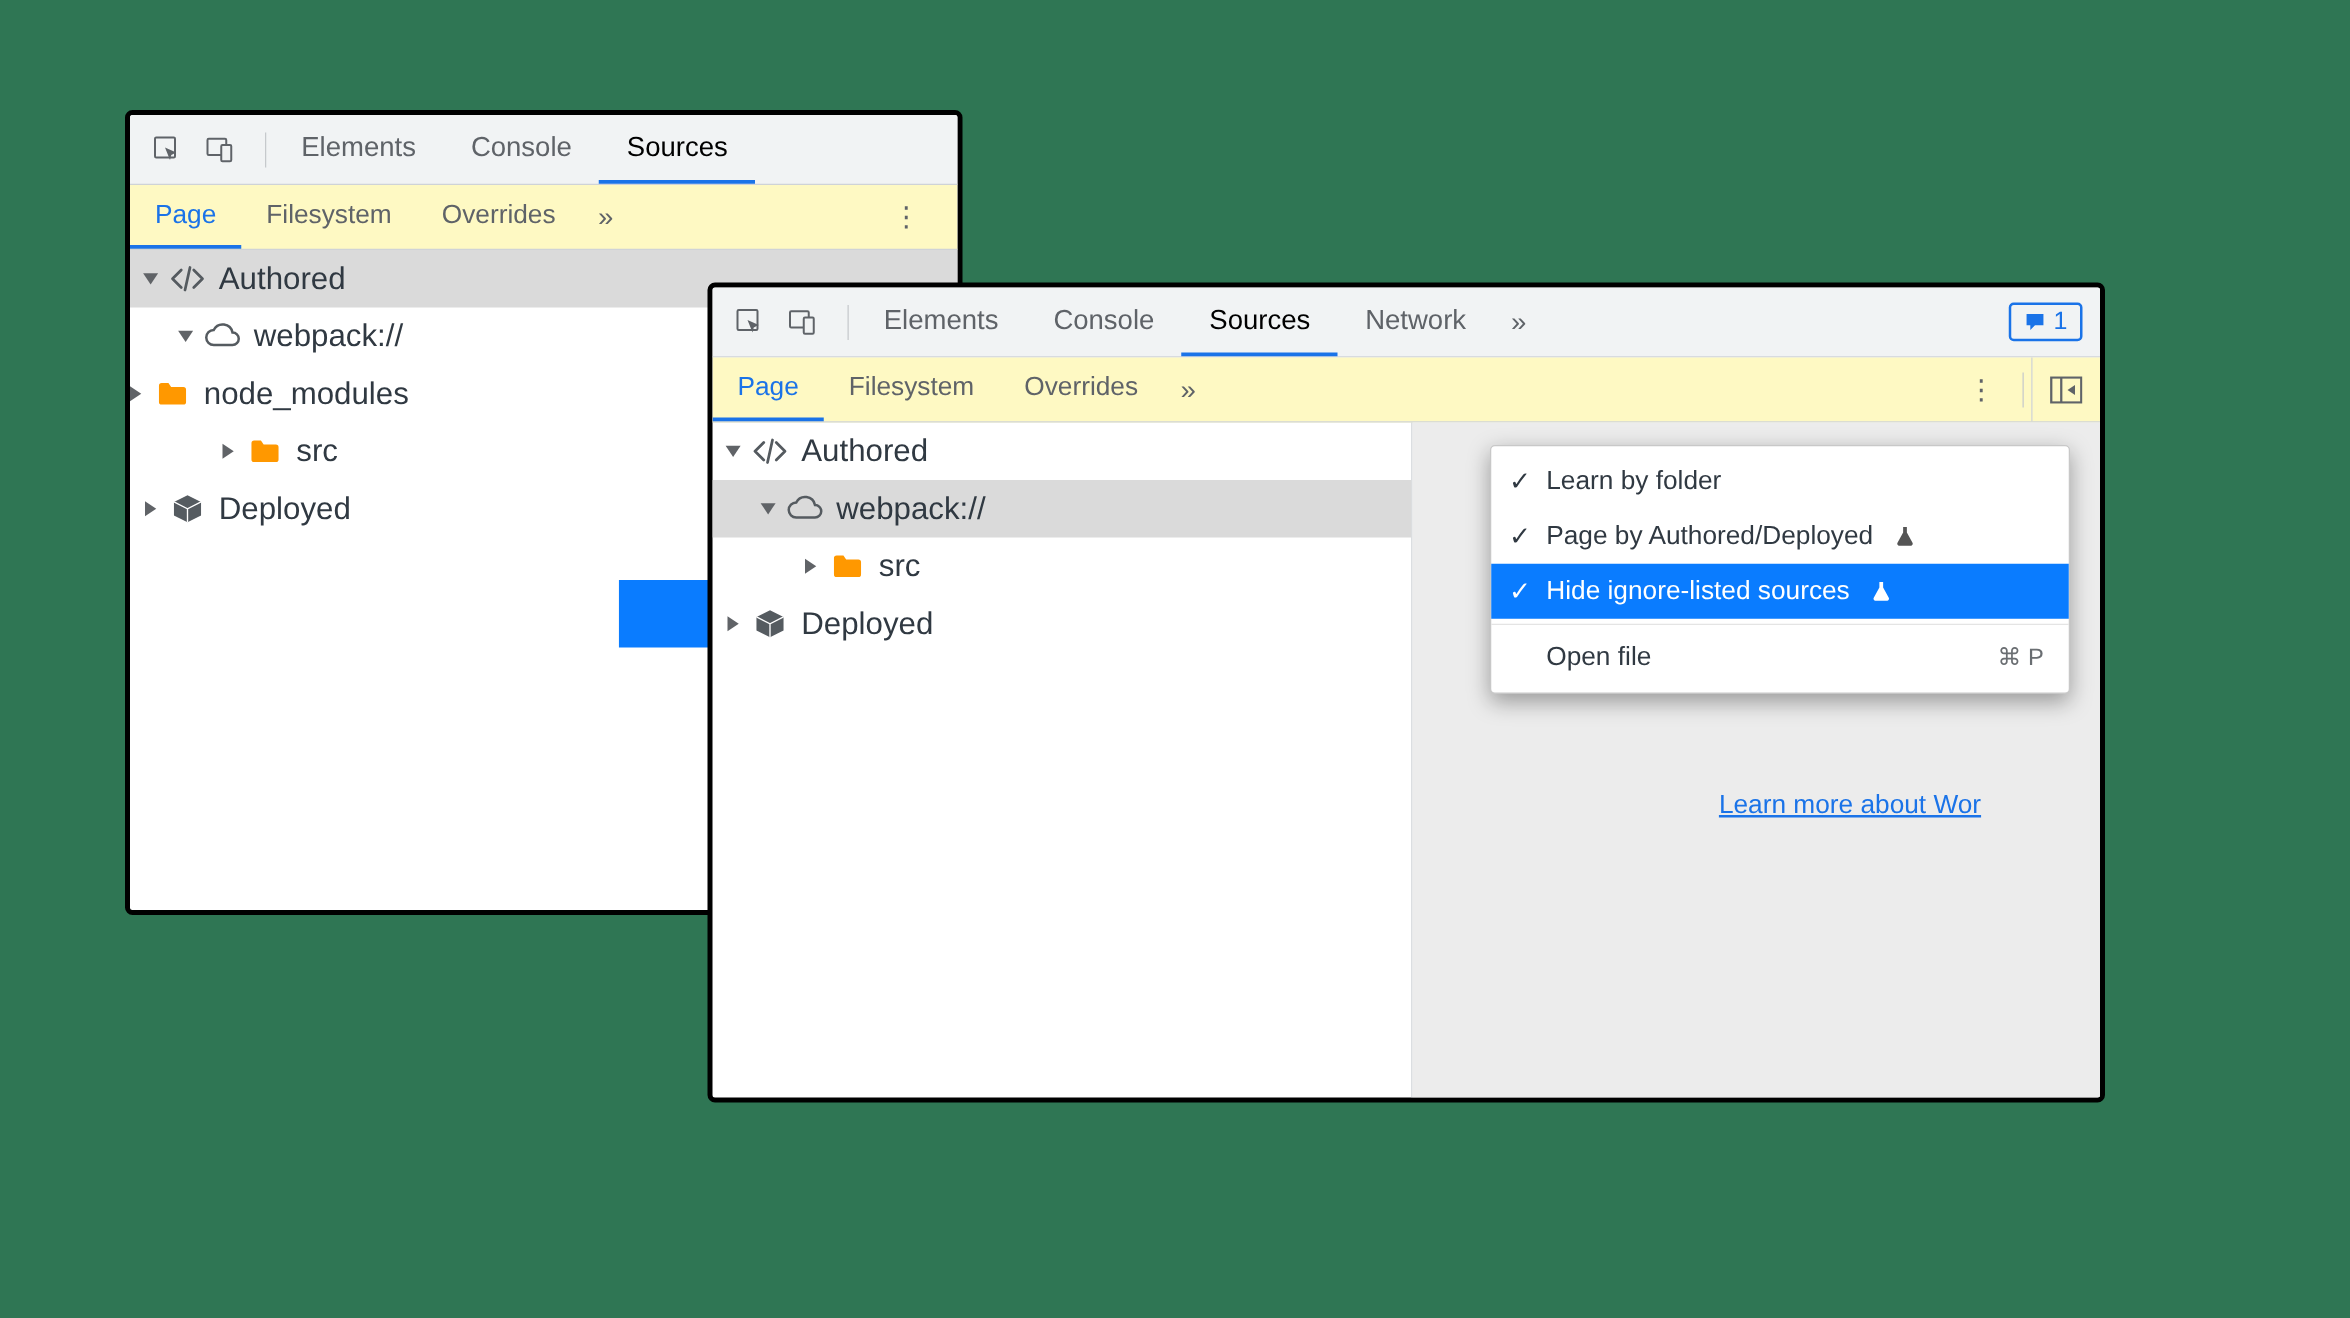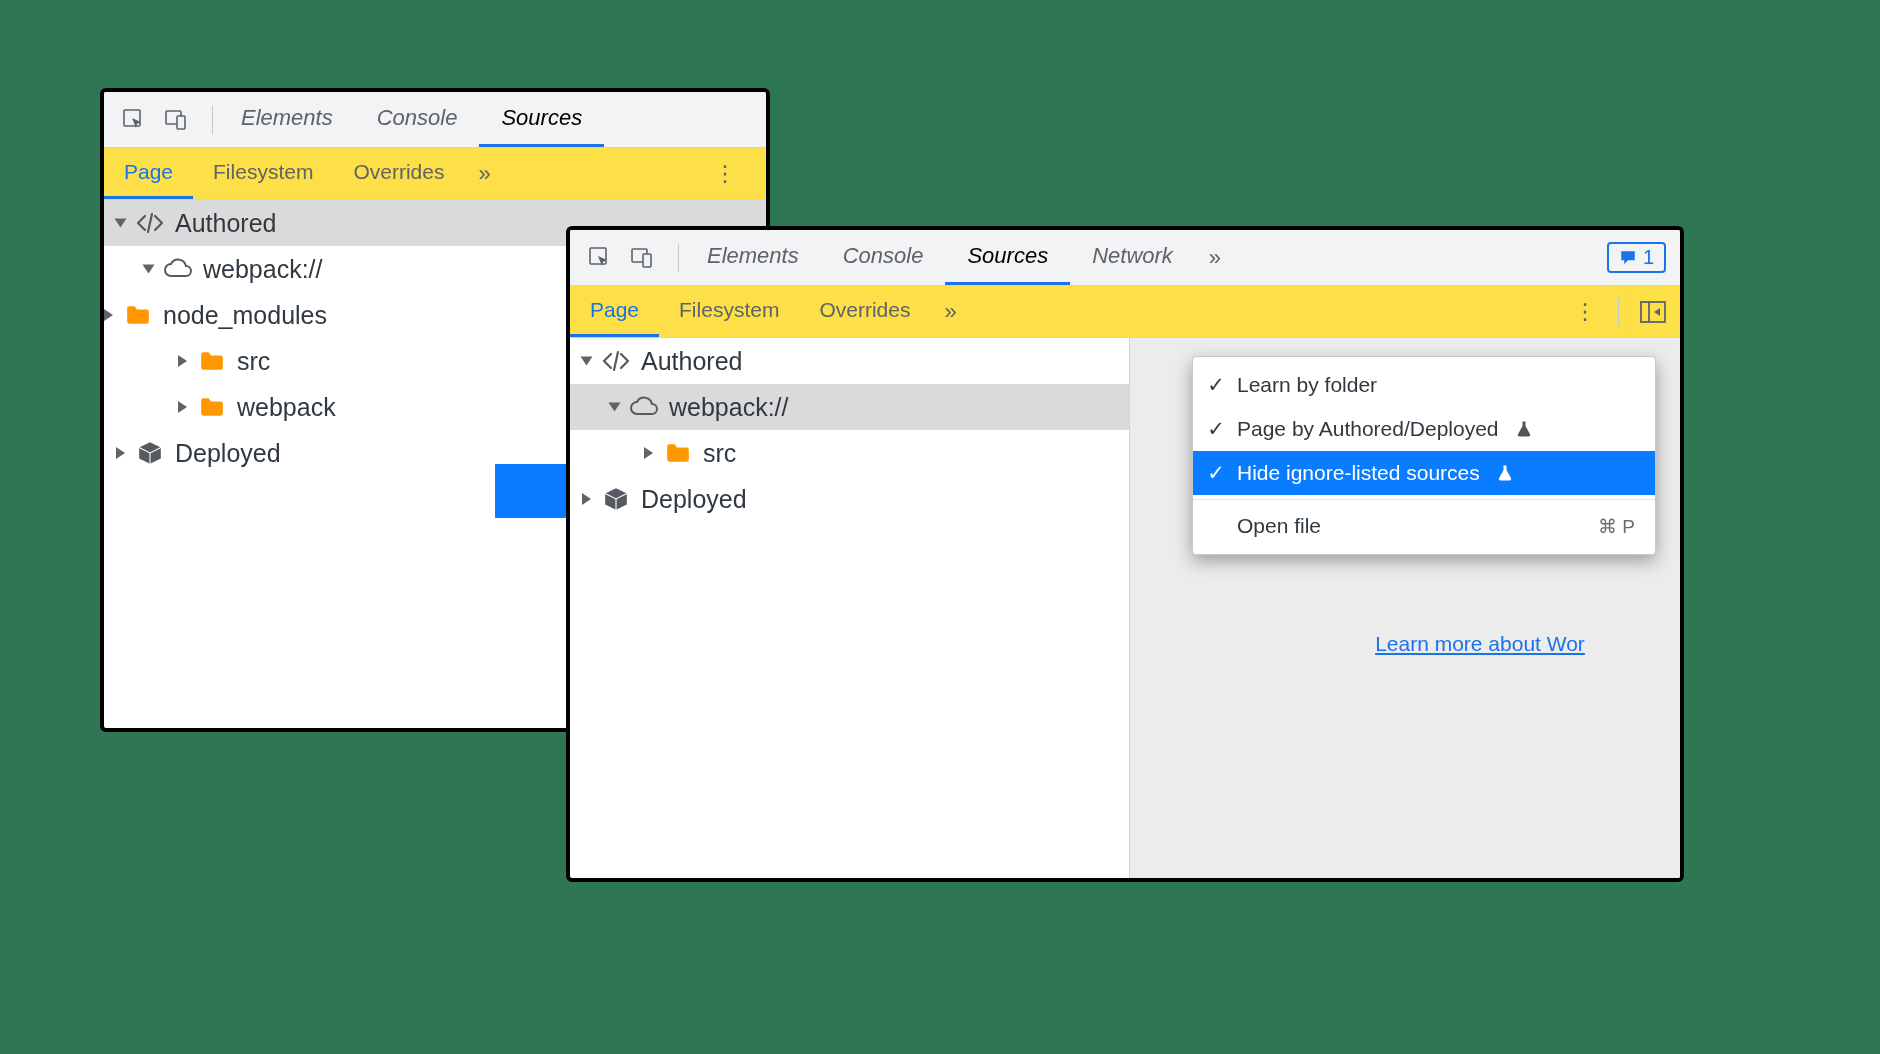--- a/index.html
+++ b/index.html
@@ -31,40 +31,40 @@
     color: #5f6368;
     font-size: 22px;
   }
   .tb-icons {
     display: flex; align-items: center; gap: 18px;
     padding: 0 18px;
   }
   .vdiv {
     width: 1px; height: 28px; background: #c6c9cc; margin: 0 6px;
   }
-  .tb-tabs { display: flex; align-items: stretch; height: 100%; font-style: italic; }
+  .tb-tabs { display: flex; align-items: stretch; height: 100%; }
   .tb-tab {
     display: flex; align-items: center; padding: 0 22px;
     color: #5f6368; cursor: pointer;
     border-bottom: 3px solid transparent;
   }
   .tb-tab.active { color: #000000; border-bottom-color: #1a73e8; font-weight: 500; }
   .tb-chev { padding: 0 14px; color: #5f6368; font-size: 22px; cursor: pointer; }
   .tb-right { margin-left: auto; display: flex; align-items: center; padding-right: 14px; gap: 14px; }
   .badge {
     display: flex; align-items: center; gap: 6px;
     border: 2px solid #1a73e8; color: #1a73e8;
     border-radius: 4px; padding: 2px 10px; font-size: 20px; font-weight: 500;
   }
   .comment-icon { width: 18px; height: 18px; }
 
   .subbar {
     display: flex; align-items: center;
     height: 52px;
-    background: #fde047;
+    background: #fef9c3;
     border-bottom: 1px solid #cfd3d7;
     font-size: 21px; color: #5f6368;
   }
   .sub-tab {
     display: flex; align-items: center; height: 100%; padding: 0 20px;
     cursor: pointer; border-bottom: 3px solid transparent;
   }
   .sub-tab.active { color: #1a73e8; border-bottom-color: #1a73e8; font-weight: 500; }
   .kebab { padding: 0 16px; cursor: pointer; color: #5f6368; font-size: 22px; }
   .collapse-icon { padding: 0 14px; cursor: pointer; border-left: 1px solid #cfd3d7; height: 100%; display:flex; align-items:center; }
@@ -206,29 +206,20 @@
       <span class="label">node_modules</span>
     </div>
     <div class="row" style="padding-left:74px">
       <span class="disc"></span>
       <span class="iconwrap">
           <svg class="folder" width="26" height="22" viewBox="0 0 24 20">
             <path d="M2 4 a2 2 0 0 1 2-2 h5 l2 3 h9 a2 2 0 0 1 2 2 v9 a2 2 0 0 1-2 2 H4 a2 2 0 0 1-2-2 Z"></path>
           </svg>
         </span>
       <span class="label">src</span>
-    </div>
-    <div class="row" style="padding-left:74px">
-      <span class="disc"></span>
-      <span class="iconwrap">
-          <svg class="folder" width="26" height="22" viewBox="0 0 24 20">
-            <path d="M2 4 a2 2 0 0 1 2-2 h5 l2 3 h9 a2 2 0 0 1 2 2 v9 a2 2 0 0 1-2 2 H4 a2 2 0 0 1-2-2 Z"></path>
-          </svg>
-        </span>
-      <span class="label">webpack</span>
     </div>
     <div class="row" style="padding-left:12px">
       <span class="disc"></span>
       <span class="iconwrap">
           <svg class="cube" width="26" height="26" viewBox="0 0 24 24">
             <path d="M12 2 L22 7 L22 17 L12 22 L2 17 L2 7 Z"></path>
             <path d="M2 7 L12 12 L22 7 M12 12 L12 22" stroke="#fff" stroke-width="1" fill="none"></path>
           </svg>
         </span>
       <span class="label">Deployed</span>

